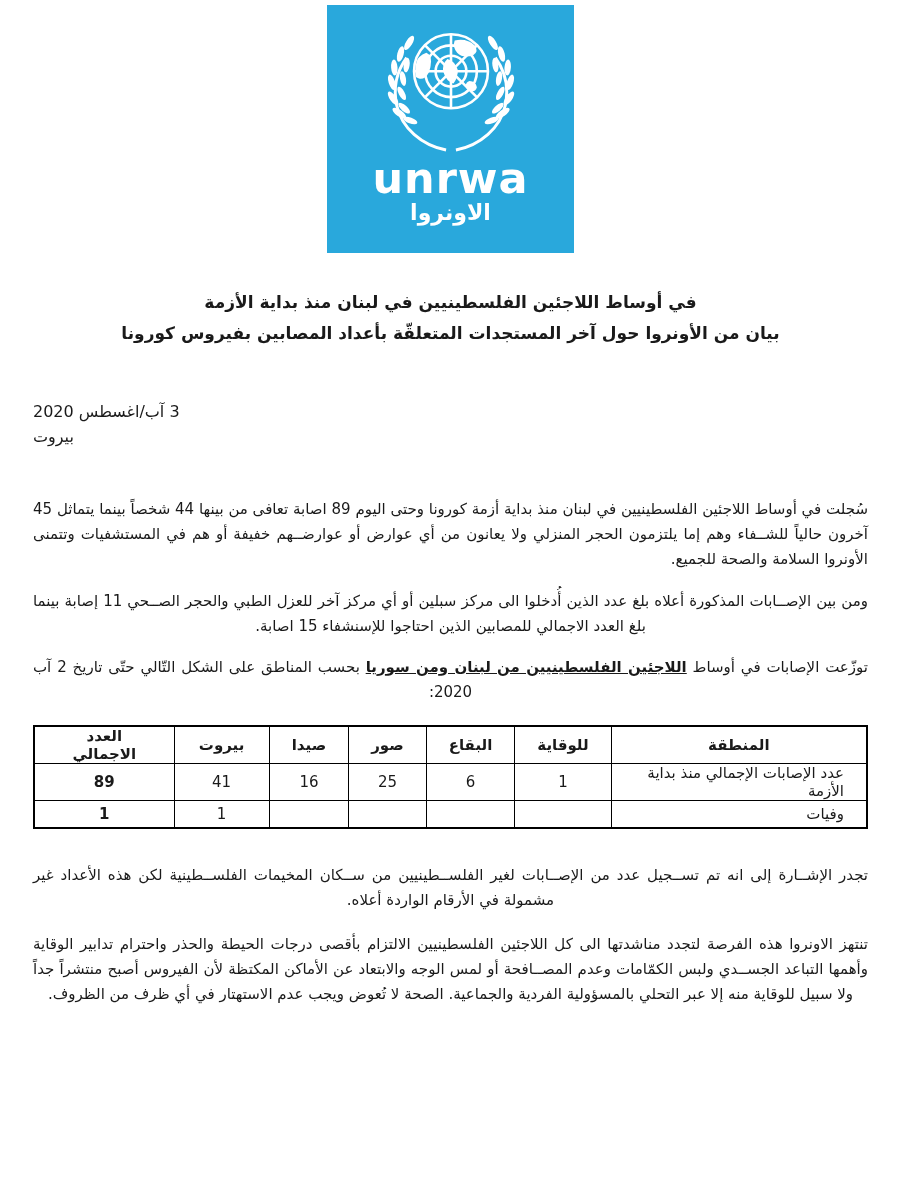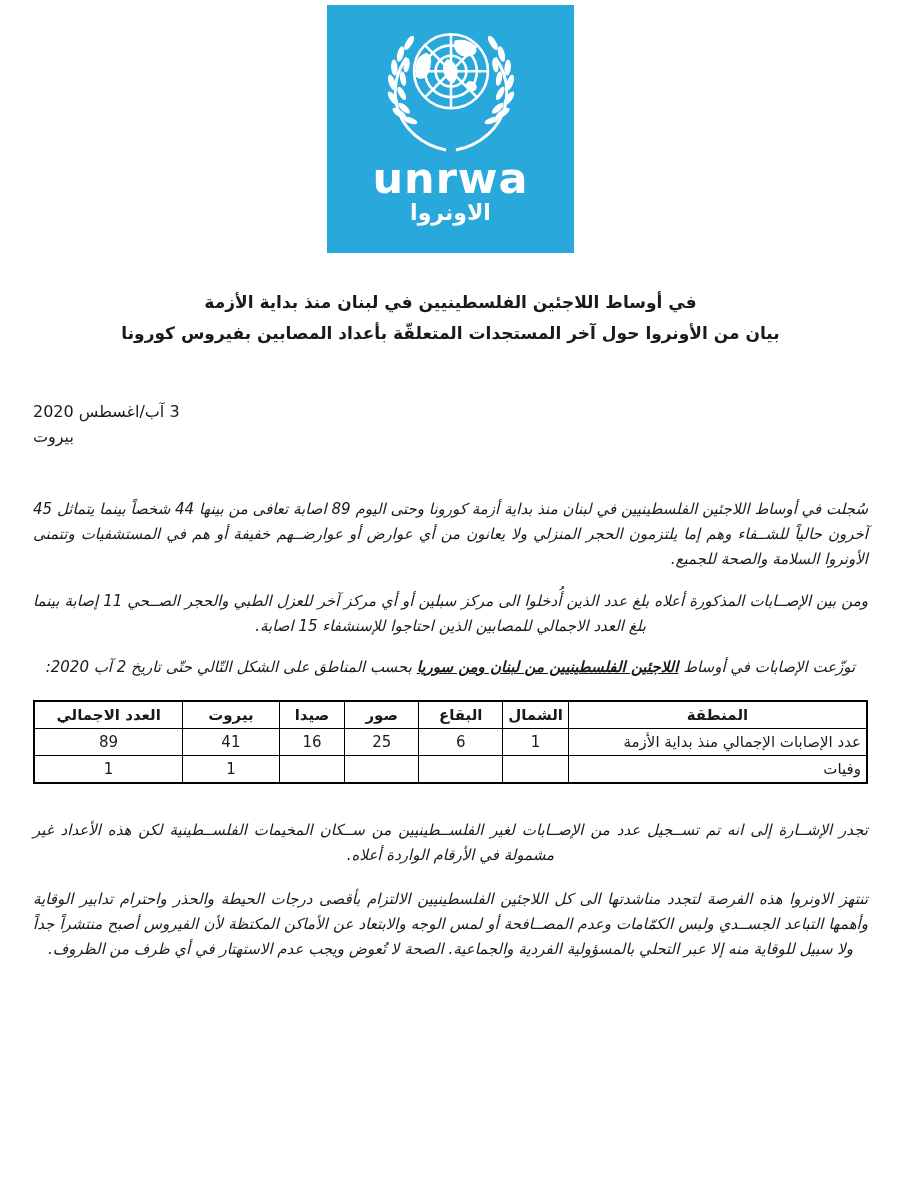--- a/index.html
+++ b/index.html
@@ -29,43 +29,43 @@
   .doc-title{
     margin-top:34px;text-align:center;direction:rtl;
     font-weight:bold;font-size:17px;line-height:31px;
   }
   .dateline{
     margin-top:50px;direction:rtl;text-align:left;
     font-size:16px;line-height:25px;
   }
   .para{
     direction:rtl;text-align:justify;text-align-last:right;
-    font-size:15px;line-height:25px;font-style:italic;
+    font-size:15px;line-height:25px;
   }
   .para.center-last{text-align-last:center;}
   .p1{margin-top:48px;}
   .p2{margin-top:17px;}
   .p3{margin-top:16px;}
   .p4{margin-top:34px;}
   .p5{margin-top:19px;}
   .bold-underline{font-weight:bold;text-decoration:underline;}
 
   
   table.stats{
     width:100%;margin-top:20px;border-collapse:collapse;
     direction:rtl;font-size:15px;
     border:2px solid #000;
   }
   table.stats th,table.stats td{
-    border:1px solid #000;height:26px;padding:0 5px;
+    border:1px solid #000;height:26px;padding:0 22px;
   }
   table.stats th{font-weight:bold;text-align:center;}
   td.lbl{text-align:right;}
   td.num{text-align:center;}
-  td.total{text-align:center;font-weight:normal;}
+  td.total{text-align:center;font-weight:bold;}
   col.c-region{width:36%;}
   col.c-north{width:7.6%;}
   col.c-bekaa{width:10.1%;}
   col.c-tyre{width:8.9%;}
   col.c-saida{width:7.9%;}
   col.c-beirut{width:11.6%;}
   col.c-total{width:17.9%;}
 
   .endmark{
     margin-top:44px;text-align:center;direction:rtl;font-size:16px;
@@ -145,21 +145,21 @@
         <col class="c-north">
         <col class="c-bekaa">
         <col class="c-tyre">
       <col class="c-saida">
         <col class="c-beirut">
         <col class="c-total">
     </colgroup>
     <tbody>
         <tr>
       <th>المنطقة</th>
-      <th>الشمال</th>
+      <th>للوقاية</th>
       <th>البقاع</th>
       <th>صور</th>
       <th>صيدا</th>
       <th>بيروت</th>
       <th>العدد الاجمالي</th>
     </tr>
     <tr>
       <td class="lbl">عدد الإصابات الإجمالي منذ بداية الأزمة</td>
       <td class="num">1</td>
       <td class="num">6</td>

